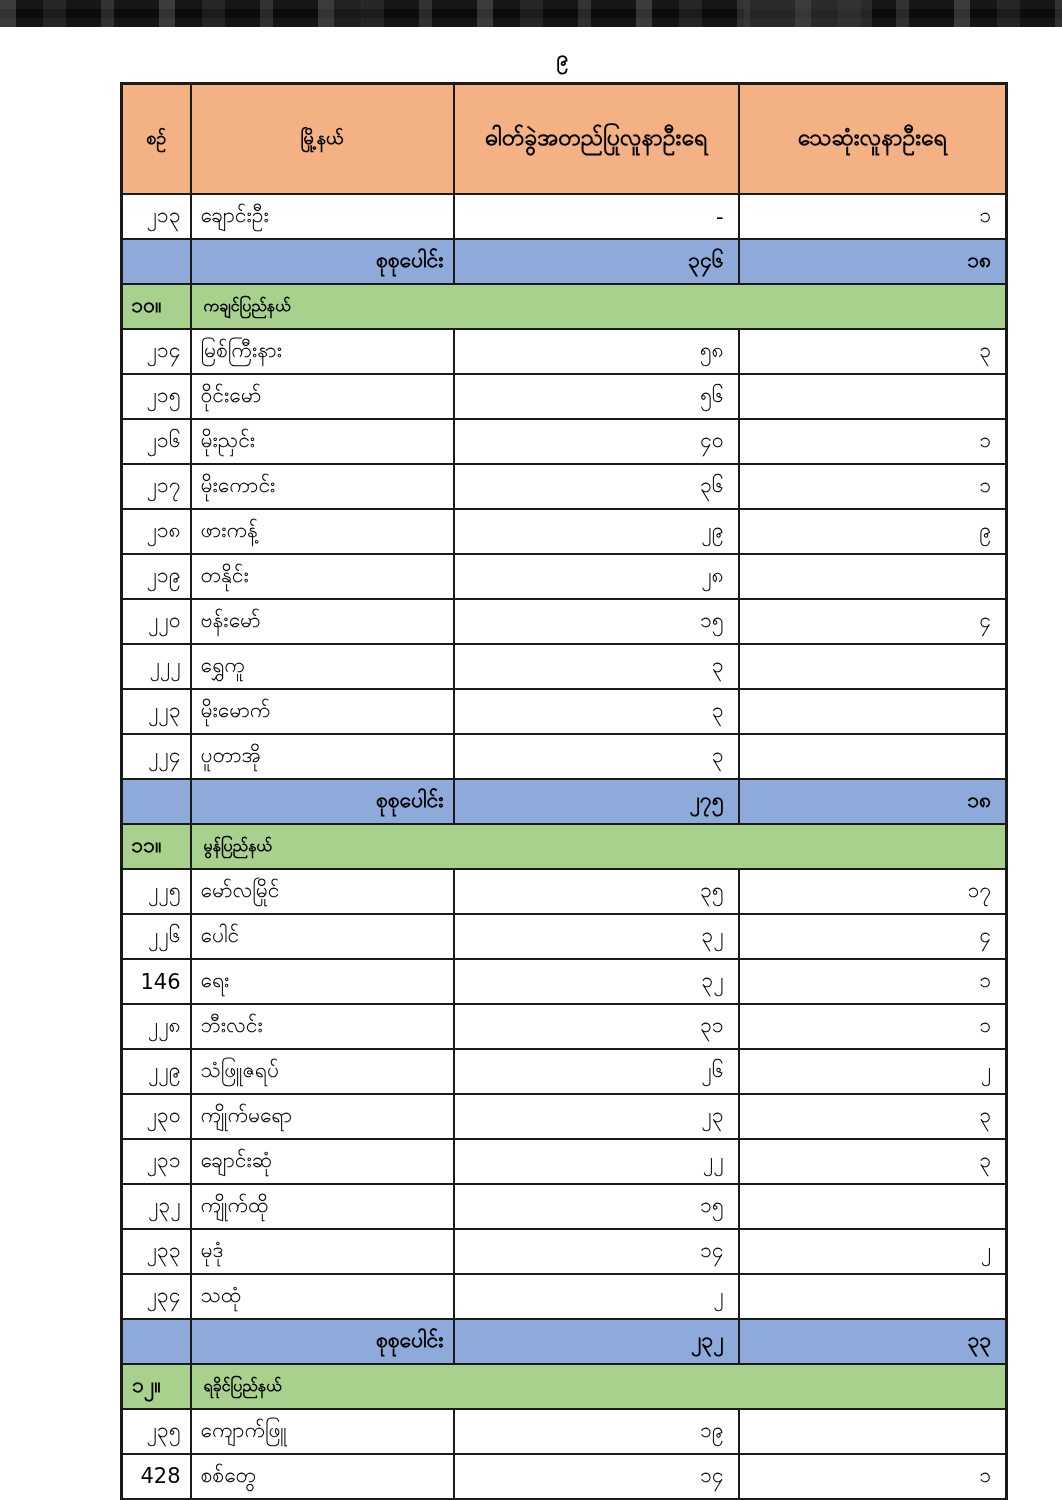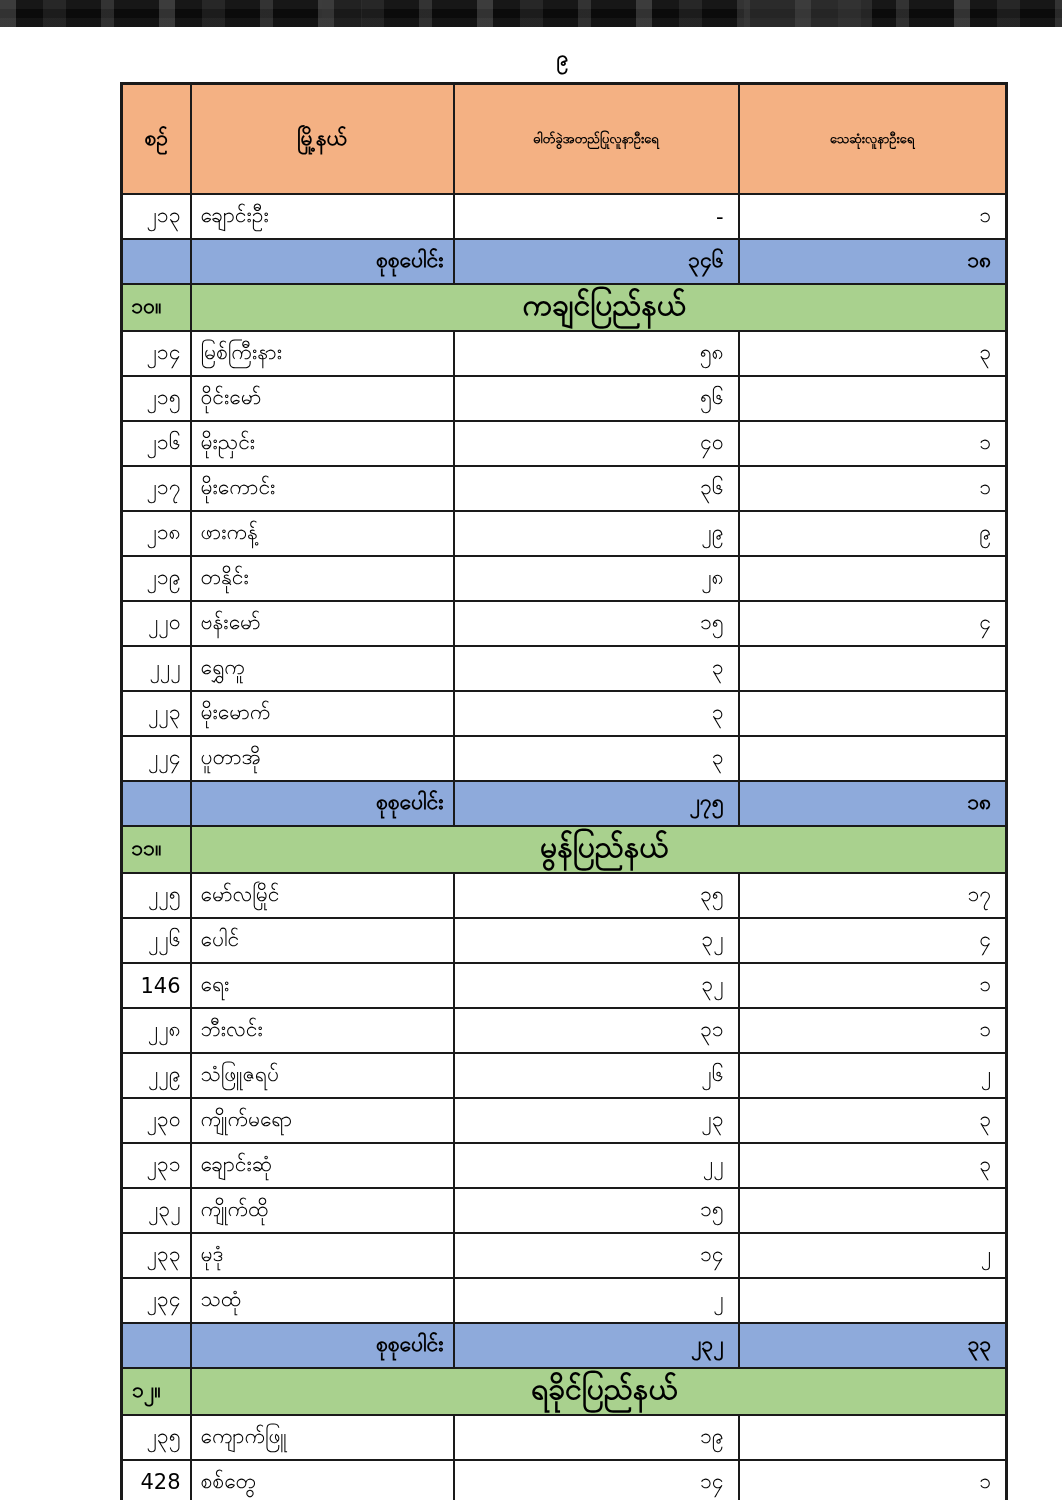--- a/index.html
+++ b/index.html
@@ -43,33 +43,33 @@
     border:3px solid var(--border);
   }
   col.c1{width:69px;} col.c2{width:263px;} col.c3{width:285px;} col.c4{width:268px;}
   th,td{
     border:2px solid var(--border);
     overflow:hidden;white-space:nowrap;vertical-align:middle;
     padding:0;
   }
   thead th{
     height:108px;background:var(--header-bg);
-    font-size:13px;font-weight:700;text-align:center;
-  }
-  thead th.small{font-size:21px;}
+    font-size:23px;font-weight:700;text-align:center;
+  }
+  thead th.small{font-size:18px;}
   tbody tr{height:45px;}
   tbody td{font-size:21px;background:#ffffff;}
   td.serial{text-align:right;padding-right:9px;}
   td.township{text-align:left;padding-left:9px;}
   td.num{text-align:right;padding-right:14px;}
   tr.total-row td{background:var(--total-bg);font-weight:700;}
   td.total-label{text-align:right;padding-right:9px;margin-top:29px;}
   tr.section-row td{background:var(--section-bg);font-weight:700;}
   td.section-no{text-align:center;padding-right:20px;}
-  td.section-name{text-align:center;padding-left:12px;font-size:30px;}
+  td.section-name{text-align:left;padding-left:12px;font-size:16px;}
 </style>
 </head>
 <body>
 
 <div class="topbar">
   <div class="blocks"></div>
   <div class="patch" style="left:744px;width:128px;"></div>
   <div class="patch" style="left:322px;width:40px;opacity:.3;"></div>
 </div>
 

